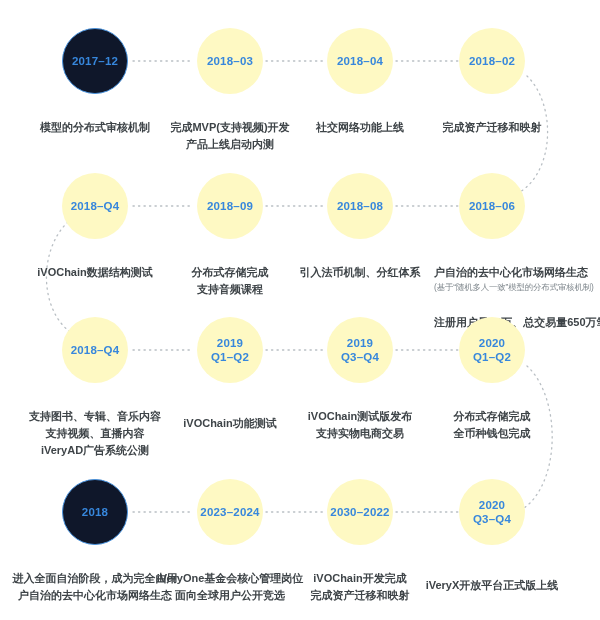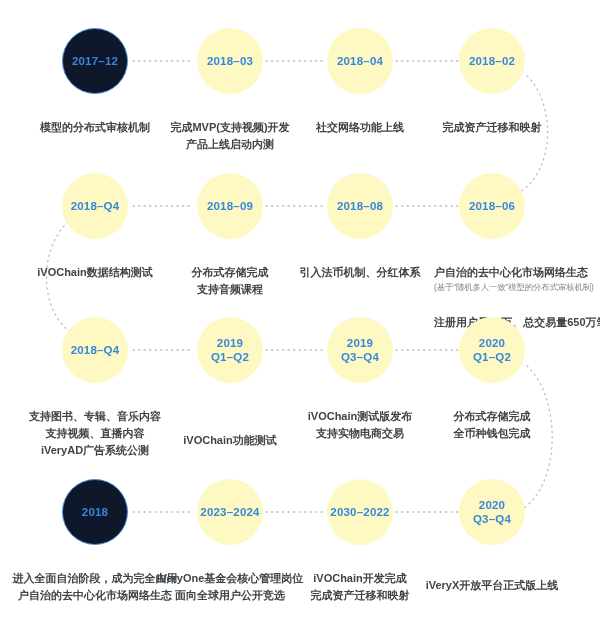--- a/index.html
+++ b/index.html
@@ -215,21 +215,21 @@
 支持视频、直播内容
 iVeryAD广告系统公测</span>
     </div>
   </div>
 
   <div class="node" style="left:230px; top:350px;">
     <div class="node-circle">
       <span class="node-date">2019
 Q1–Q2</span>
     </div>
-    <div class="node-label" style="left:-120px; top:65px;">
+    <div class="node-label" style="left:-120px; top:48px;">
       <span>iVOChain功能测试</span>
     </div>
   </div>
 
   <div class="node" style="left:360px; top:350px;">
     <div class="node-circle">
       <span class="node-date">2019
 Q3–Q4</span>
     </div>
     <div class="node-label" style="left:-120px;">

